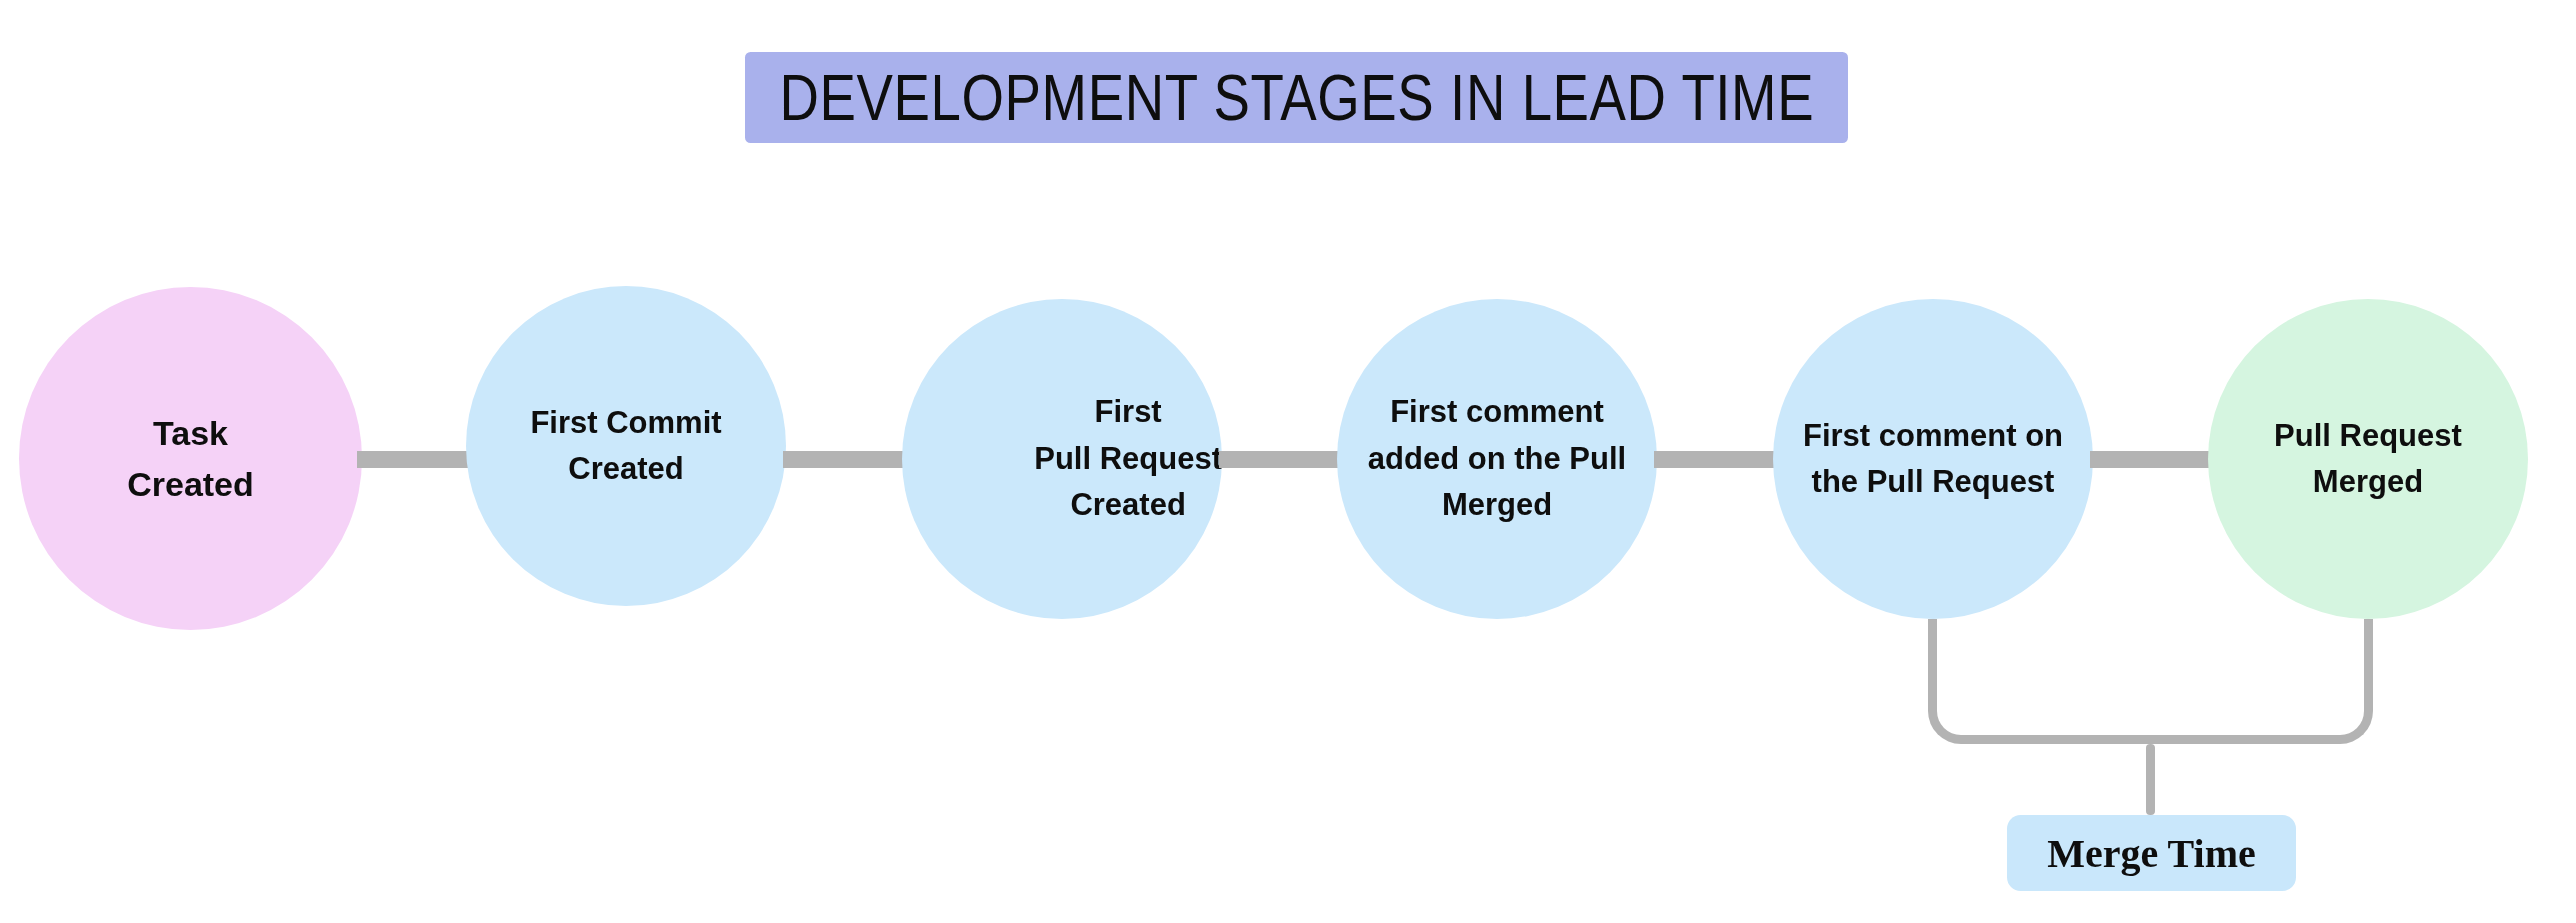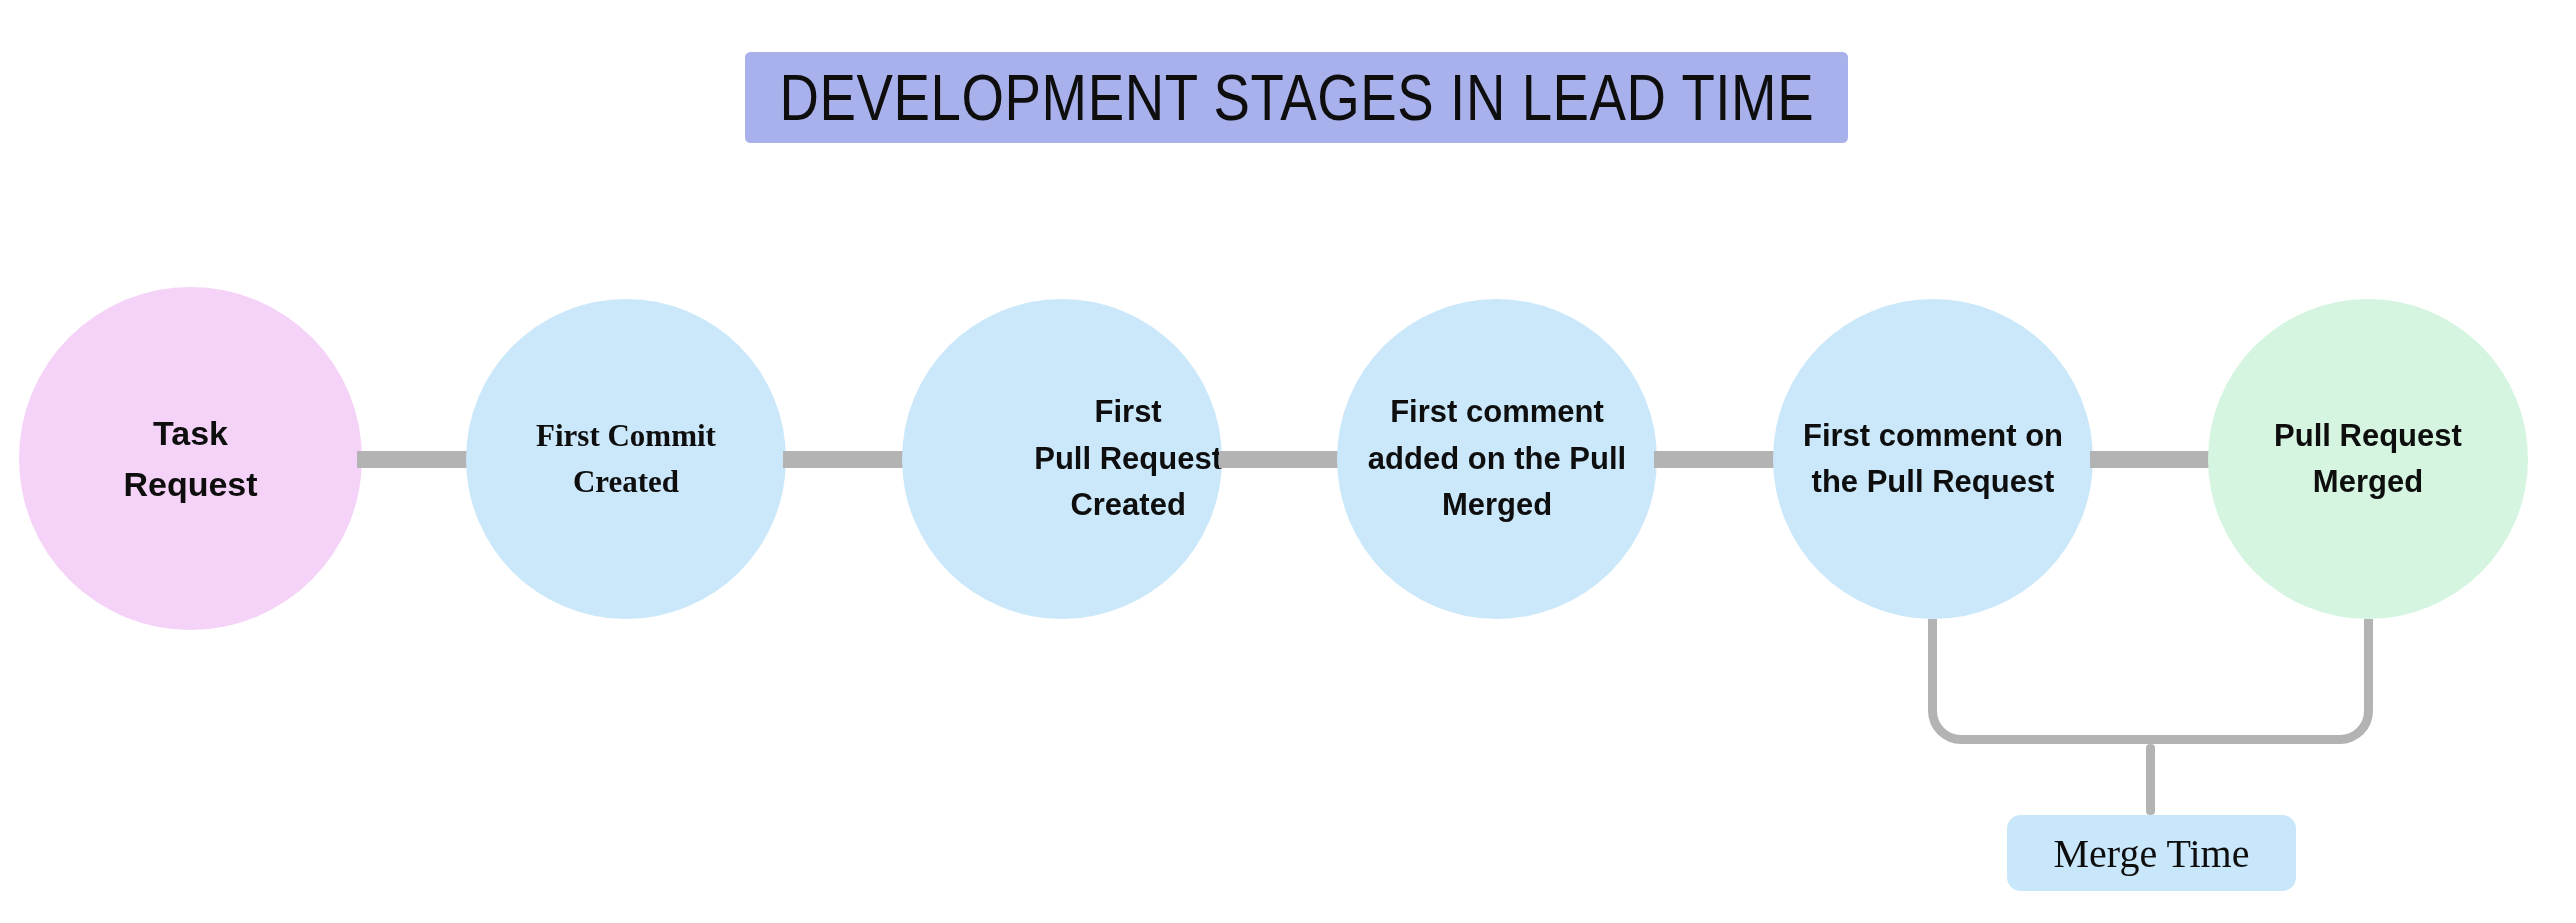--- a/index.html
+++ b/index.html
@@ -50,21 +50,21 @@
   }
   .stage-label {
     white-space: pre-line;
     font-weight: 700;
     font-size: 31px;
     line-height: 1.5;
     color: #0e0e0e;
   }
   .stage-0 { left: 19px;   top: 287px; width: 343px; height: 343px; }
   .stage-0 .stage-label { font-size: 34px; }
-  .stage-1 { left: 466px;  top: 299px; width: 320px; height: 320px; font-family: Liberation Serif, serif; }
+  .stage-1 { left: 466px;  top: 286px; width: 320px; height: 320px; }
   .stage-2 { left: 902px; top: 299px; width: 320px; height: 320px; }
   .stage-3 { left: 1337px; top: 299px; width: 320px; height: 320px; }
   .stage-4 { left: 1773px; top: 299px; width: 320px; height: 320px; }
   .stage-5 { left: 2208px; top: 299px; width: 320px; height: 320px; }
 
   
   .connector {
     position: absolute;
     top: 451px;
     height: 16.5px;
@@ -104,37 +104,37 @@
     width: 289px;
     height: 76px;
     border-radius: 13.7px;
     display: flex;
     align-items: center;
     justify-content: center;
   }
   .merge-label-text {
     font-family: cursive;
     font-size: 40px;
-    font-weight: 400;
+    font-weight: 700;
     color: #0e0e0e;
     white-space: nowrap;
   }
 </style>
 </head>
 <body style="background-color: rgb(255, 255, 255);">
 
 <div class="canvas">
 
   <div class="title-banner" style="background-color: rgb(169, 177, 236); text-align: center;">
     <span class="title-text">DEVELOPMENT STAGES IN LEAD TIME</span>
   </div>
 
   <div class="stage-circle stage-0" style="background-color: rgb(245, 210, 247);">
     <span class="stage-label">Task
-Request</span>
+Created</span>
   </div>
 
   <div class="connector conn-0" style="background-color: rgb(179, 179, 179);"></div>
 
   <div class="stage-circle stage-1" style="background-color: rgb(203, 232, 251);">
     <span class="stage-label">First Commit
 Created</span>
   </div>
 
   <div class="connector conn-1" style="background-color: rgb(179, 179, 179);"></div>

